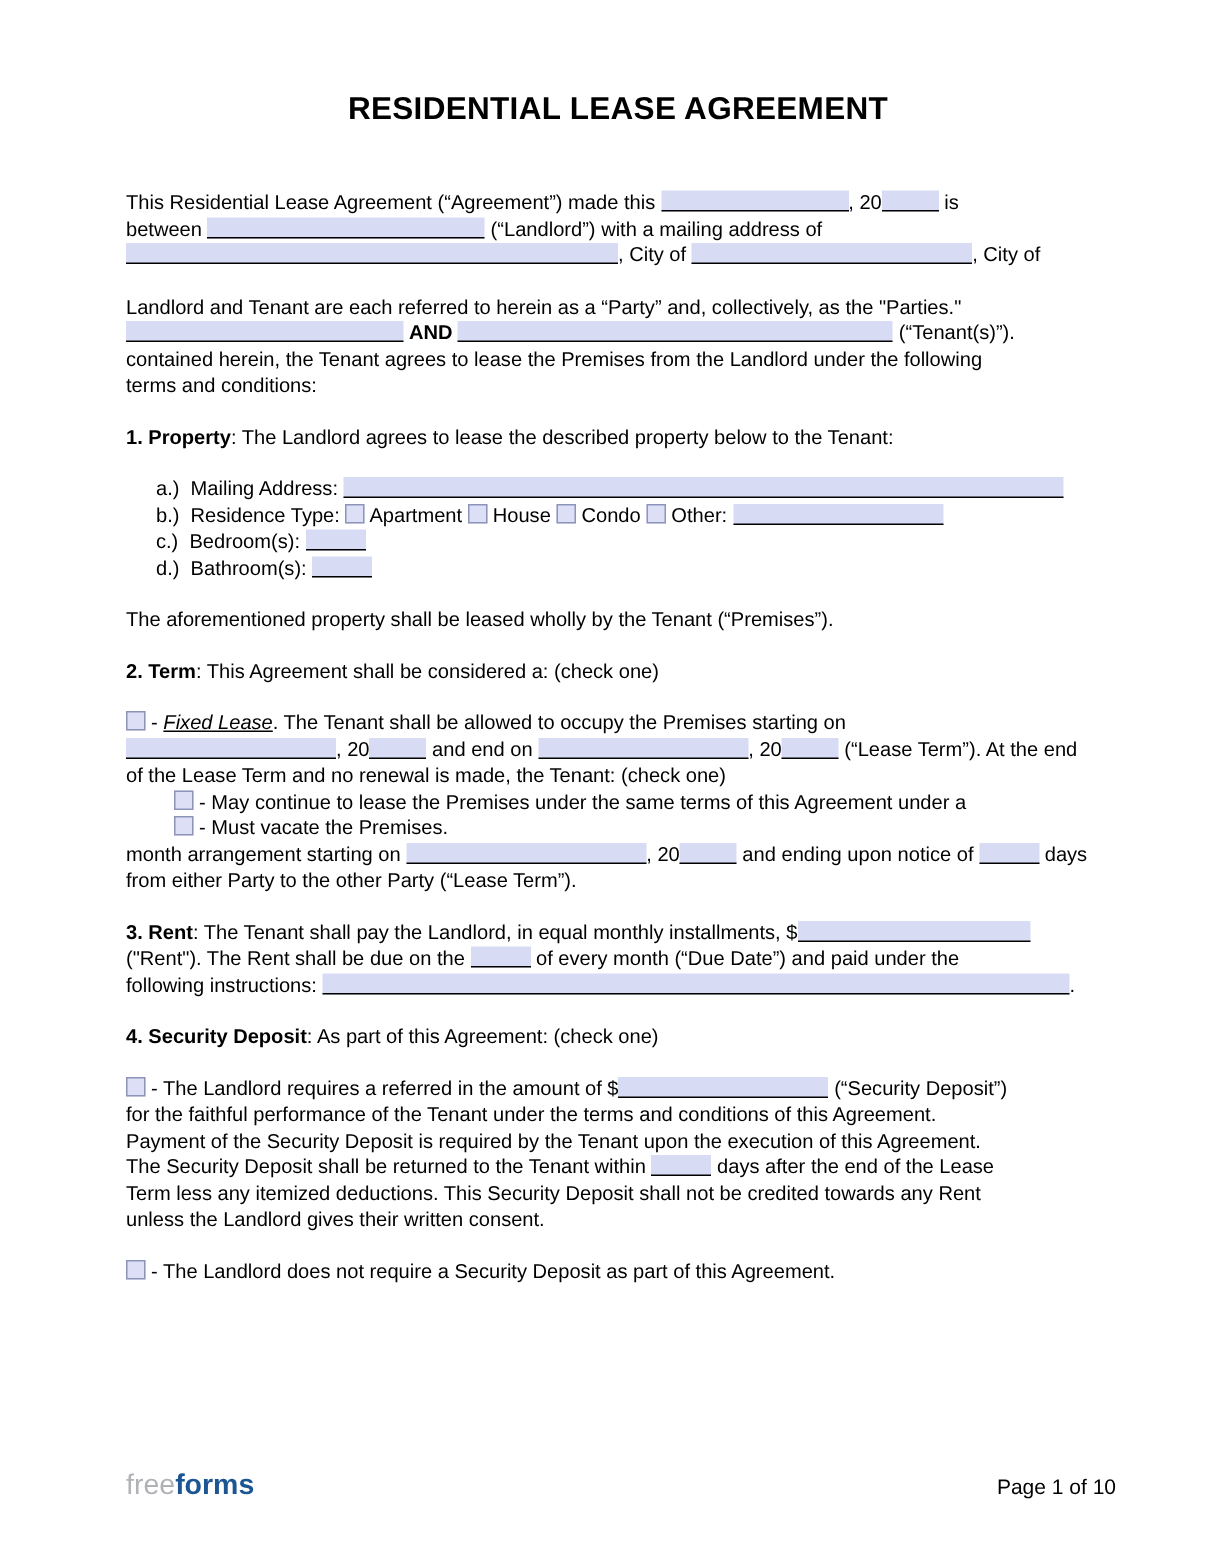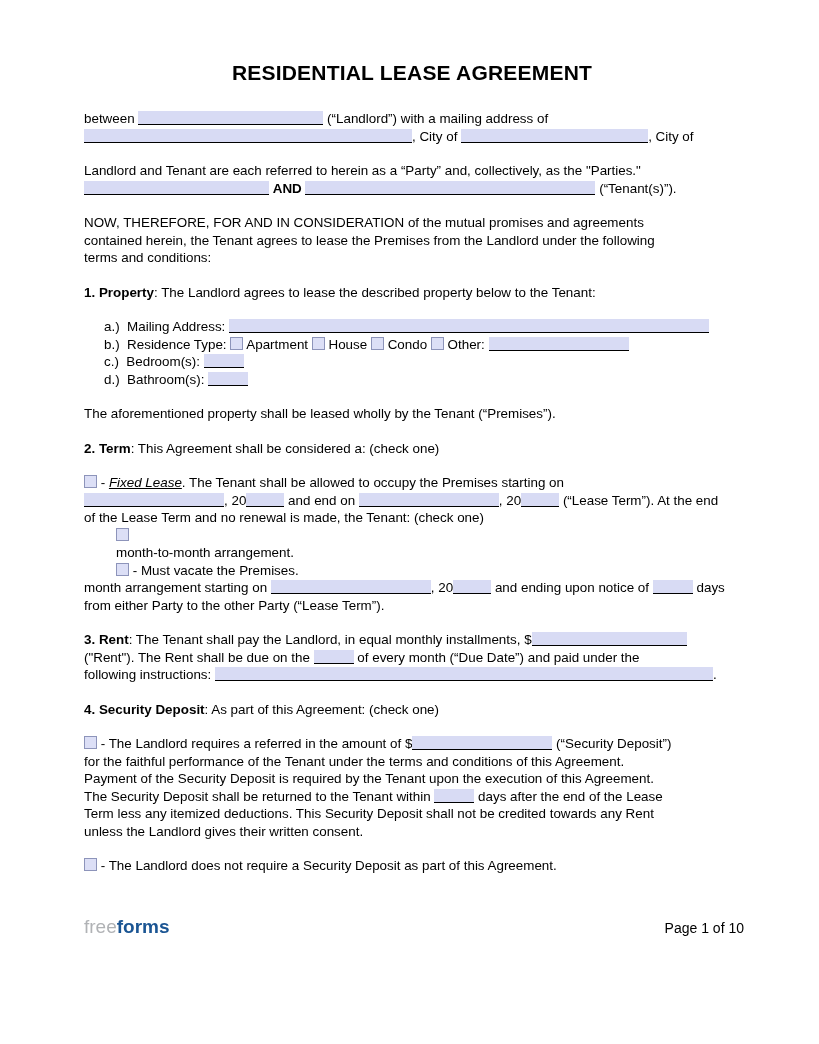--- a/index.html
+++ b/index.html
@@ -15,74 +15,73 @@
   body{
     width:819px;height:1044px;position:relative;overflow:hidden;
     background:var(--page-bg);
     color:var(--text);
     font-family:"Liberation Sans", sans-serif;
     font-size:13.4px;line-height:17.5px;
   }
   .doc{position:absolute;left:84px;top:60px;width:656px;}
   .ttl{
     text-align:center;font-weight:bold;font-size:21px;line-height:26px;
-    margin-bottom:24px;letter-spacing:0.2px;
+    margin-bottom:40px;letter-spacing:0.2px;
   }
   .blk{min-height:17.5px;white-space:pre-wrap;}
   .sp{margin-top:17px;}
   .ind1{padding-left:20px;}
   .ind2{padding-left:32px;}
   .b{font-weight:bold;}
   .iu{font-style:italic;text-decoration:underline;}
   .blank{
     display:inline-block;height:13px;
     background:var(--blank-fill);
     border-bottom:1px solid #000;
     vertical-align:-2px;
   }
   .cb{
     display:inline-block;width:11px;height:11px;
     background:var(--cb-fill);
     border:1px solid var(--cb-border);
     vertical-align:-1px;
   }
   .footer{
-    position:absolute;left:84px;top:916px;width:660px;
+    position:absolute;left:84px;top:980px;width:660px;
     display:flex;justify-content:space-between;align-items:baseline;
   }
   .logo{font-size:19px;line-height:22px;}
   .logo .free{color:var(--logo-free);font-weight:400;}
   .logo .forms{color:var(--logo-forms);font-weight:700;}
   .pageno{font-size:14px;}
 </style>
 </head>
 <body>
 
 <div class="doc">
   <div class="ttl">RESIDENTIAL LEASE AGREEMENT</div>
   <div>
+      <div class="blk sp"><span class="">This Residential Lease Agreement (“Agreement”) made this </span><span class="blank" style="width: 125px;"></span><span class="">, 20</span><span class="blank" style="width: 38px;"></span><span class=""> is</span></div>
       <div class="blk"><span class="">between </span><span class="blank" style="width: 185px;"></span><span class=""> (“Landlord”) with a mailing address of</span></div>
       <div class="blk"><span class="blank" style="width: 328px;"></span><span class="">, City of </span><span class="blank" style="width: 187px;"></span><span class="">, City of</span></div>
       <div class="blk sp"><span class="">Landlord and Tenant are each referred to herein as a “Party” and, collectively, as the "Parties."</span></div>
       <div class="blk"><span class="blank" style="width: 185px;"></span><span class=""> </span><span class="b ">AND</span><span class=""> </span><span class="blank" style="width: 290px;"></span><span class=""> (“Tenant(s)”).</span></div>
-      <div class="blk sp"><span class="">NOW, THEREFORE, FOR AND IN CONSIDERATION of the mutual promises and agreements</span></div>
       <div class="blk"><span class="">contained herein, the Tenant agrees to lease the Premises from the Landlord under the following</span></div>
       <div class="blk"><span class="">terms and conditions:</span></div>
       <div class="blk sp"><span class="b ">1. Property</span><span class="">: The Landlord agrees to lease the described property below to the Tenant:</span></div>
       <div class="blk sp ind1"><span class="">a.)&nbsp; Mailing Address: </span><span class="blank" style="width: 480px;"></span></div>
       <div class="blk ind1"><span class="">b.)&nbsp; Residence Type: </span><span class="cb"></span><span class=""> Apartment </span><span class="cb"></span><span class=""> House </span><span class="cb"></span><span class=""> Condo </span><span class="cb"></span><span class=""> Other: </span><span class="blank" style="width: 140px;"></span></div>
       <div class="blk ind1"><span class="">c.)&nbsp; Bedroom(s): </span><span class="blank" style="width: 40px;"></span></div>
       <div class="blk ind1"><span class="">d.)&nbsp; Bathroom(s): </span><span class="blank" style="width: 40px;"></span></div>
       <div class="blk sp"><span class="">The aforementioned property shall be leased wholly by the Tenant (“Premises”).</span></div>
       <div class="blk sp"><span class="b ">2. Term</span><span class="">: This Agreement shall be considered a: (check one)</span></div>
       <div class="blk sp"><span class="cb"></span><span class=""> - </span><span class="iu">Fixed Lease</span><span class="">. The Tenant shall be allowed to occupy the Premises starting on</span></div>
       <div class="blk"><span class="blank" style="width: 140px;"></span><span class="">, 20</span><span class="blank" style="width: 38px;"></span><span class=""> and end on </span><span class="blank" style="width: 140px;"></span><span class="">, 20</span><span class="blank" style="width: 38px;"></span><span class=""> (“Lease Term”). At the end</span></div>
       <div class="blk"><span class="">of the Lease Term and no renewal is made, the Tenant: (check one)</span></div>
-      <div class="blk ind2"><span class="cb"></span></div>
-      <div class="blk ind2"><span class="">month-to-month arrangement.</span></div>
+      <div class="blk ind2"><span class="cb"></span><span class=""> - May continue to lease the Premises under the same terms of this Agreement under a</span></div>
       <div class="blk ind2"><span class="cb"></span><span class=""> - Must vacate the Premises.</span></div>
       <div class="blk"><span class="">month arrangement starting on </span><span class="blank" style="width: 160px;"></span><span class="">, 20</span><span class="blank" style="width: 38px;"></span><span class=""> and ending upon notice of </span><span class="blank" style="width: 40px;"></span><span class=""> days</span></div>
       <div class="blk"><span class="">from either Party to the other Party (“Lease Term”).</span></div>
       <div class="blk sp"><span class="b ">3. Rent</span><span class="">: The Tenant shall pay the Landlord, in equal monthly installments, $</span><span class="blank" style="width: 155px;"></span></div>
       <div class="blk"><span class="">("Rent"). The Rent shall be due on the </span><span class="blank" style="width: 40px;"></span><span class=""> of every month (“Due Date”) and paid under the</span></div>
       <div class="blk"><span class="">following instructions: </span><span class="blank" style="width: 498px;"></span><span class="">.</span></div>
       <div class="blk sp"><span class="b ">4. Security Deposit</span><span class="">: As part of this Agreement: (check one)</span></div>
       <div class="blk sp"><span class="cb"></span><span class=""> - The Landlord requires a referred in the amount of $</span><span class="blank" style="width: 140px;"></span><span class=""> (“Security Deposit”)</span></div>
       <div class="blk"><span class="">for the faithful performance of the Tenant under the terms and conditions of this Agreement.</span></div>
       <div class="blk"><span class="">Payment of the Security Deposit is required by the Tenant upon the execution of this Agreement.</span></div>

